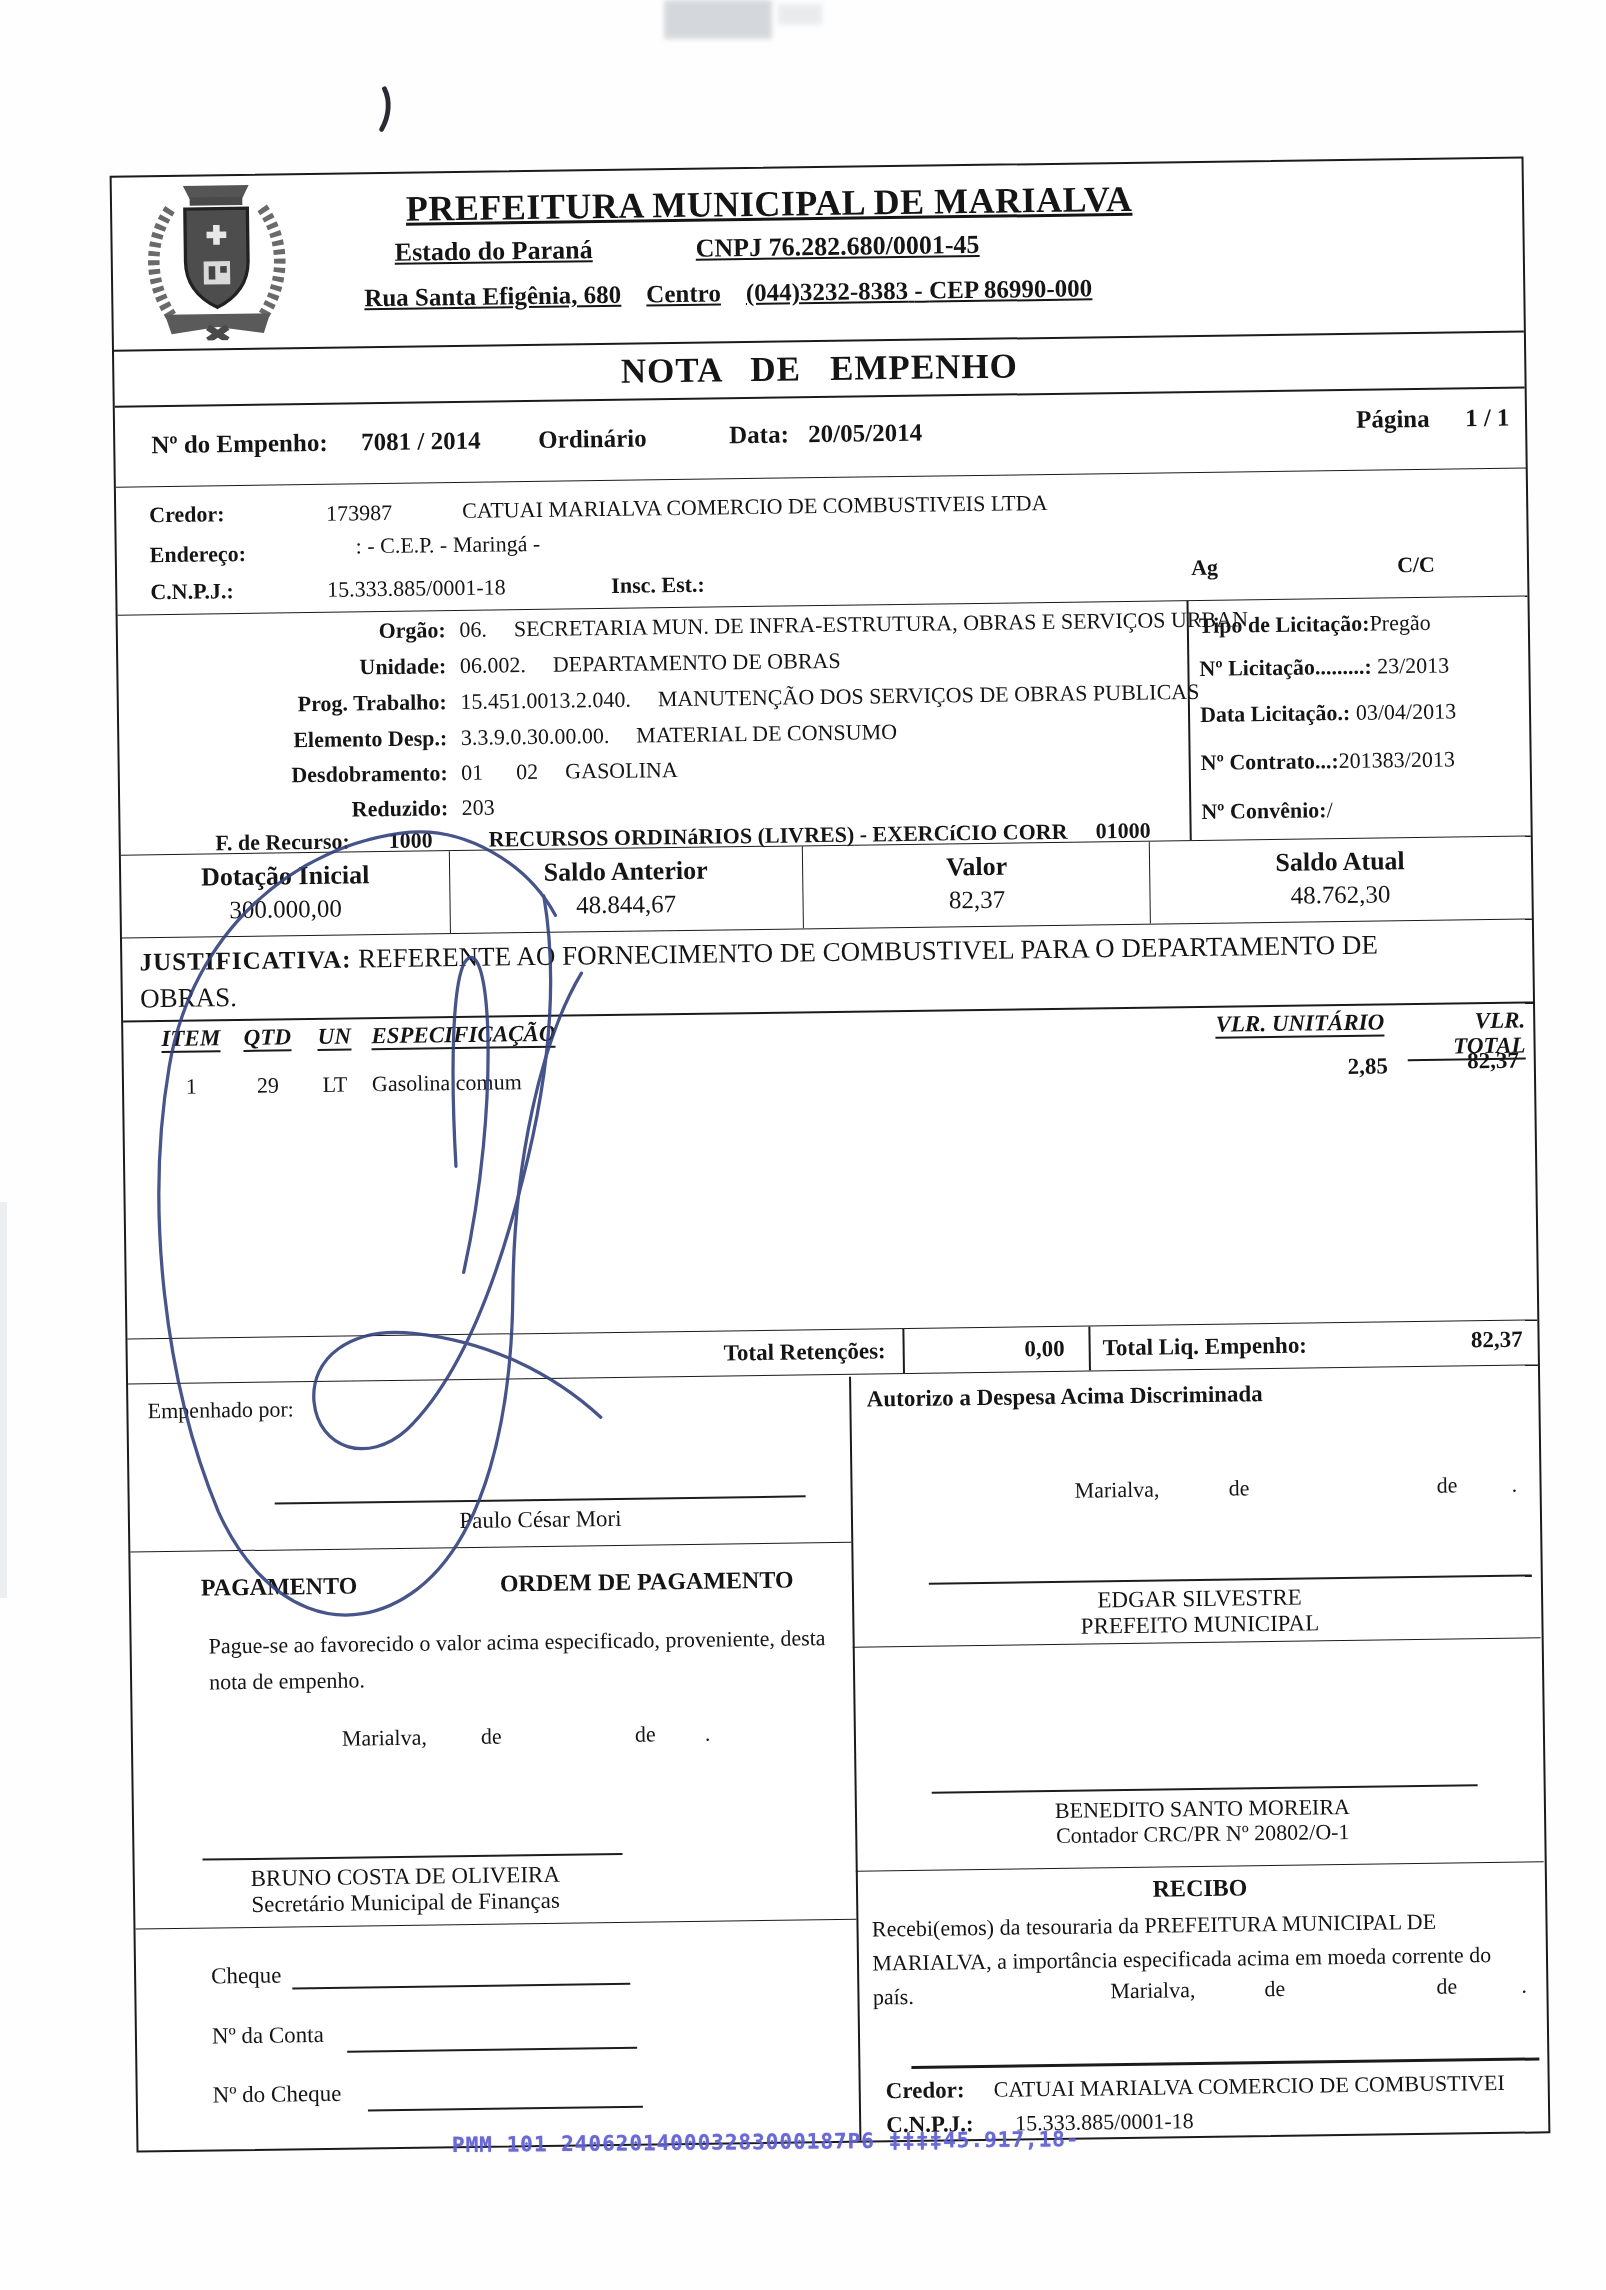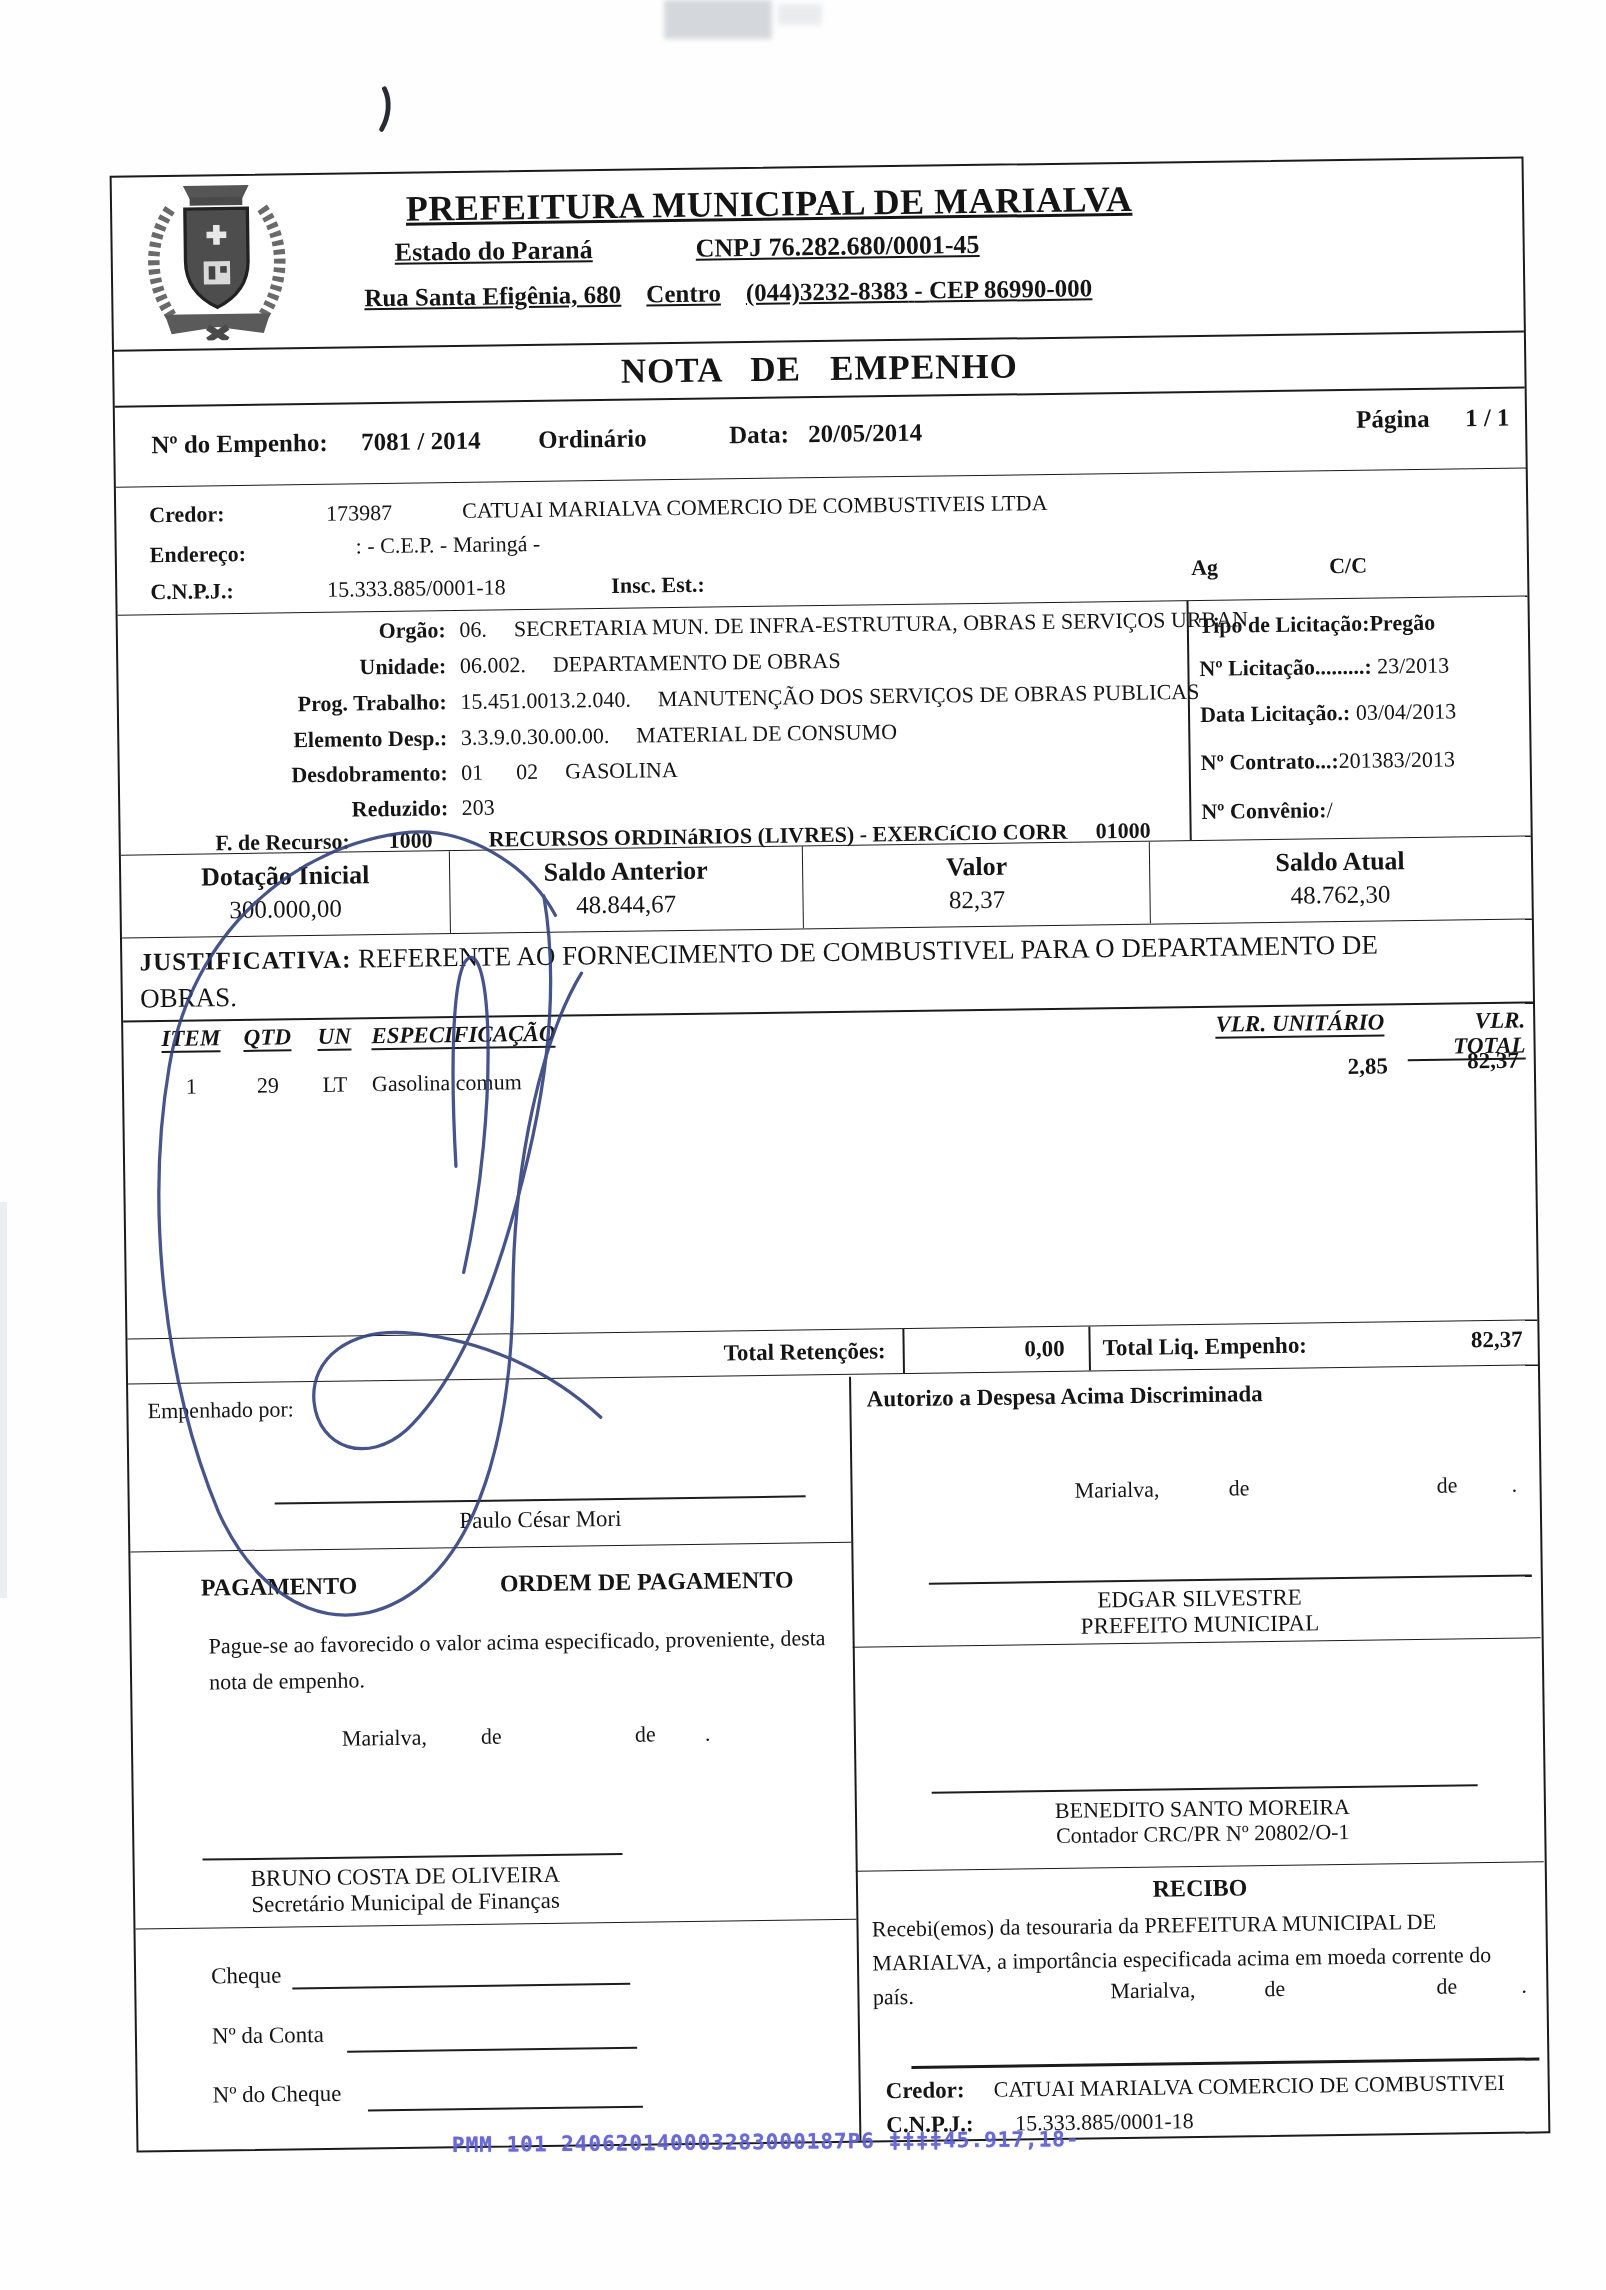--- a/index.html
+++ b/index.html
@@ -113,34 +113,34 @@
     <div id="credor" class="sec bb2">
       <span class="ab b" style="left:33px;top:13.5px;">Credor:</span>
       <span class="ab" style="left:210px;top:15.4px;">173987</span>
       <span class="ab" style="left:346px;top:13.5px;">CATUAI MARIALVA COMERCIO DE COMBUSTIVEIS LTDA</span>
       <span class="ab b" style="left:33px;top:54px;">Endereço:</span>
       <span class="ab" style="left:239px;top:48px;">: - C.E.P.  - Maringá -</span>
       <span class="ab b" style="left:33px;top:91px;">C.N.P.J.:</span>
       <span class="ab" style="left:210px;top:91px;">15.333.885/0001-18</span>
       <span class="ab b" style="left:494px;top:91px;">Insc. Est.:</span>
       <span class="ab b" style="left:1074px;top:81px;">Ag</span>
-      <span class="ab b" style="left:1212px;top:81px;text-align:center;">C/C</span>
+      <span class="ab b" style="left:1280px;top:81px;text-align:center;">C/C</span>
     </div>
 
     <div id="orc" class="sec bb2" style="height:239px;">
       <div class="vln" style="left:1069px;top:0;height:239px;"></div>
       <div class="orow" style="top:5.8px;"><span class="olab">Orgão:</span><span class="ocode">06.</span><span class="odesc">SECRETARIA MUN. DE INFRA-ESTRUTURA, OBRAS E SERVIÇOS URBAN</span></div>
       <div class="orow" style="top:42px;"><span class="olab">Unidade:</span><span class="ocode">06.002.</span><span class="odesc">DEPARTAMENTO DE OBRAS</span></div>
       <div class="orow" style="top:78px;"><span class="olab">Prog. Trabalho:</span><span class="ocode">15.451.0013.2.040.</span><span class="odesc">MANUTENÇÃO DOS SERVIÇOS DE OBRAS PUBLICAS</span></div>
       <div class="orow" style="top:114px;"><span class="olab">Elemento Desp.:</span><span class="ocode">3.3.9.0.30.00.00.</span><span class="odesc">MATERIAL DE CONSUMO</span></div>
       <div class="orow" style="top:149px;"><span class="olab">Desdobramento:</span><span class="ocode">01      02</span><span class="odesc">GASOLINA</span></div>
       <div class="orow" style="top:184px;"><span class="olab">Reduzido:</span><span class="ocode">203</span></div>
       <div class="orow b" style="top:216px;"><span class="olab7">F. de Recurso:</span><span class="ocode" style="margin-left:39px;">1000</span><span class="odesc" style="margin-left:56px;">RECURSOS ORDINáRIOS (LIVRES) - EXERCíCIO CORR</span></div>
       <span class="ab b" style="left:975px;top:216px;font-size:22px;">01000</span>
-      <div class="lrow b" style="top:11.6px;"><span>Tipo de Licitação:</span><span style="font-weight:bold">Pregão</span></div>
+      <div class="lrow b" style="top:11.6px;"><span>Tipo de Licitação:</span><span style="font-weight:normal">Pregão</span></div>
       <div class="lrow" style="top:55px;"><span class="b">Nº Licitação.........:</span><span> </span><span>23/2013</span></div>
       <div class="lrow" style="top:101px;"><span class="b">Data Licitação.:</span><span> </span><span>03/04/2013</span></div>
       <div class="lrow" style="top:149px;"><span class="b">Nº Contrato...:</span><span>201383/2013</span></div>
       <div class="lrow" style="top:198px;"><span class="b">Nº Convênio:</span><span>/</span></div>
     </div>
 
     <div id="saldos" class="sec bb2">
       <div class="scell" style="left:0;width:328px;">
         <div class="shead">Dotação Inicial</div>
         <div class="sval">300.000,00</div>

